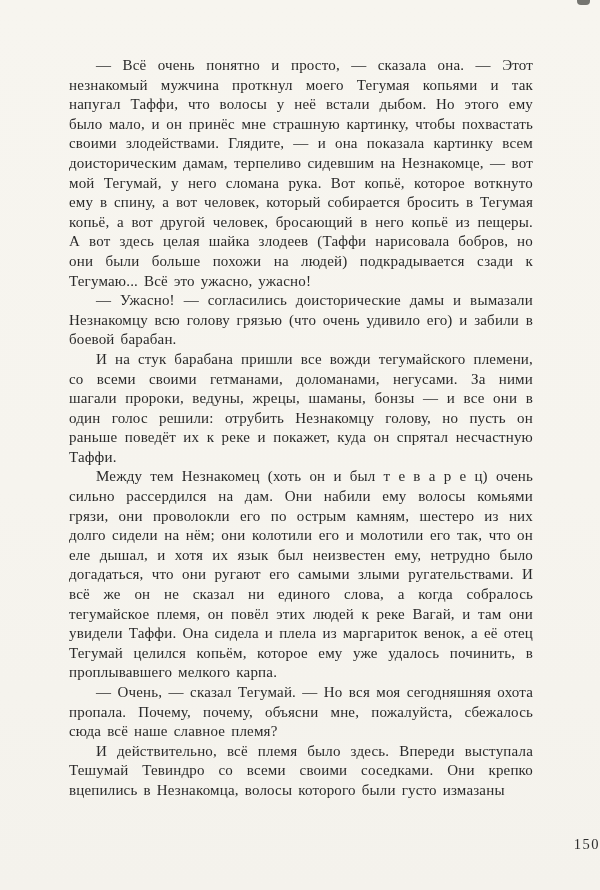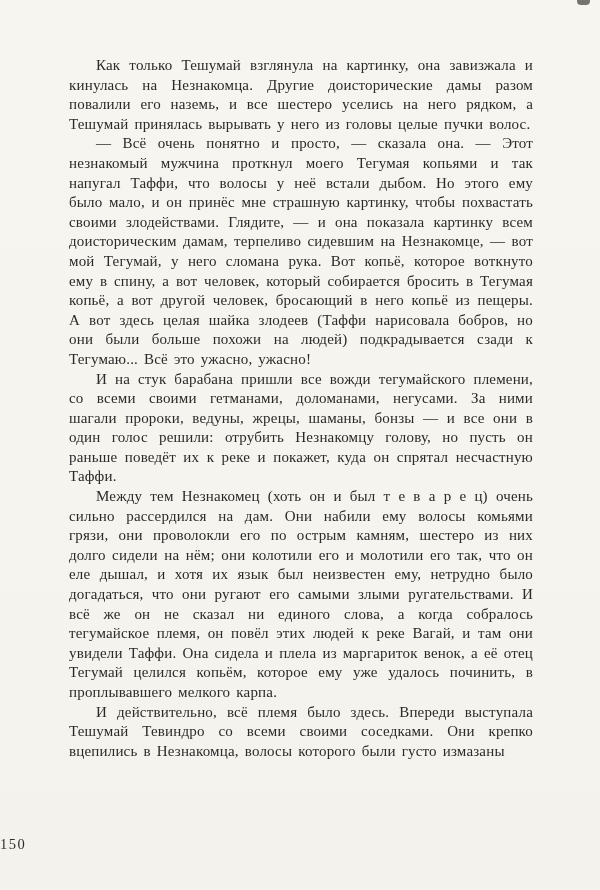--- a/index.html
+++ b/index.html
@@ -33,21 +33,21 @@
     margin: 0;
     text-indent: 27px;
     word-spacing: 0.14em;
     letter-spacing: 0.012em;
   }
   .page-number {
     position: absolute;
     top: 836px;
     left: 0;
     width: 100%;
-    text-align: left;
+    text-align: right;
     font-family: "Liberation Serif", "DejaVu Serif", serif;
     font-size: 14.5px;
     letter-spacing: 1.5px;
     color: #2e2e2e;
   }
   .scan-speck {
     position: absolute;
     top: 0;
     right: 10px;
     width: 13px;
@@ -57,21 +57,22 @@
     opacity: 0.75;
   }
 </style>
 </head>
 <body>
 
 <div class="page">
   <div class="scan-speck"></div>
 
   <div class="text-block">
-    <p class="para">Как только Тешумай взглянула на картинку, она завизжала и кинулась на Незнакомца. Другие доисторические дамы разом повалили его наземь, и все шестеро уселись на него рядком, а Тешумай принялась вырывать у него из головы целые пучки волос.</p>
     <p class="para">— Всё очень понятно и просто, — сказала она. — Этот незнакомый мужчина проткнул моего Тегумая копьями и так напугал Таффи, что волосы у неё встали дыбом. Но этого ему было мало, и он принёс мне страшную картинку, чтобы похвастать своими злодействами. Глядите, — и она показала картинку всем доисторическим дамам, терпеливо сидевшим на Незнакомце, — вот мой Тегумай, у него сломана рука. Вот копьё, которое воткнуто ему в спину, а вот человек, который собирается бросить в Тегумая копьё, а вот другой человек, бросающий в него копьё из пещеры. А вот здесь целая шайка злодеев (Таффи нарисовала бобров, но они были больше похожи на людей) подкрадывается сзади к Тегумаю... Всё это ужасно, ужасно!</p>
+    <p class="para">— Ужасно! — согласились доисторические дамы и вымазали Незнакомцу всю голову грязью (что очень удивило его) и забили в боевой барабан.</p>
     <p class="para">И на стук барабана пришли все вожди тегумайского племени, со всеми своими гетманами, доломанами, негусами. За ними шагали пророки, ведуны, жрецы, шаманы, бонзы — и все они в один голос решили: отрубить Незнакомцу голову, но пусть он раньше поведёт их к реке и покажет, куда он спрятал несчастную Таффи.</p>
     <p class="para">Между тем Незнакомец (хоть он и был т&nbsp;е&nbsp;в&nbsp;а&nbsp;р&nbsp;е&nbsp;ц) очень сильно рассердился на дам. Они набили ему волосы комьями грязи, они проволокли его по острым камням, шестеро из них долго сидели на нём; они колотили его и молотили его так, что он еле дышал, и хотя их язык был неизвестен ему, нетрудно было догадаться, что они ругают его самыми злыми ругательствами. И всё же он не сказал ни единого слова, а когда собралось тегумайское племя, он повёл этих людей к реке Вагай, и там они увидели Таффи. Она сидела и плела из маргариток венок, а её отец Тегумай целился копьём, которое ему уже удалось починить, в проплывавшего мелкого карпа.</p>
+    <p class="para">— Очень, — сказал Тегумай. — Но вся моя сегодняшняя охота пропала. Почему, почему, объясни мне, пожалуйста, сбежалось сюда всё наше славное племя?</p>
     <p class="para">И действительно, всё племя было здесь. Впереди выступала Тешумай Тевиндро со всеми своими соседками. Они крепко вцепились в Незнакомца, волосы которого были густо измазаны</p>
   </div>
 
   <div class="page-number">150</div>
 </div>
 
 </body></html>

